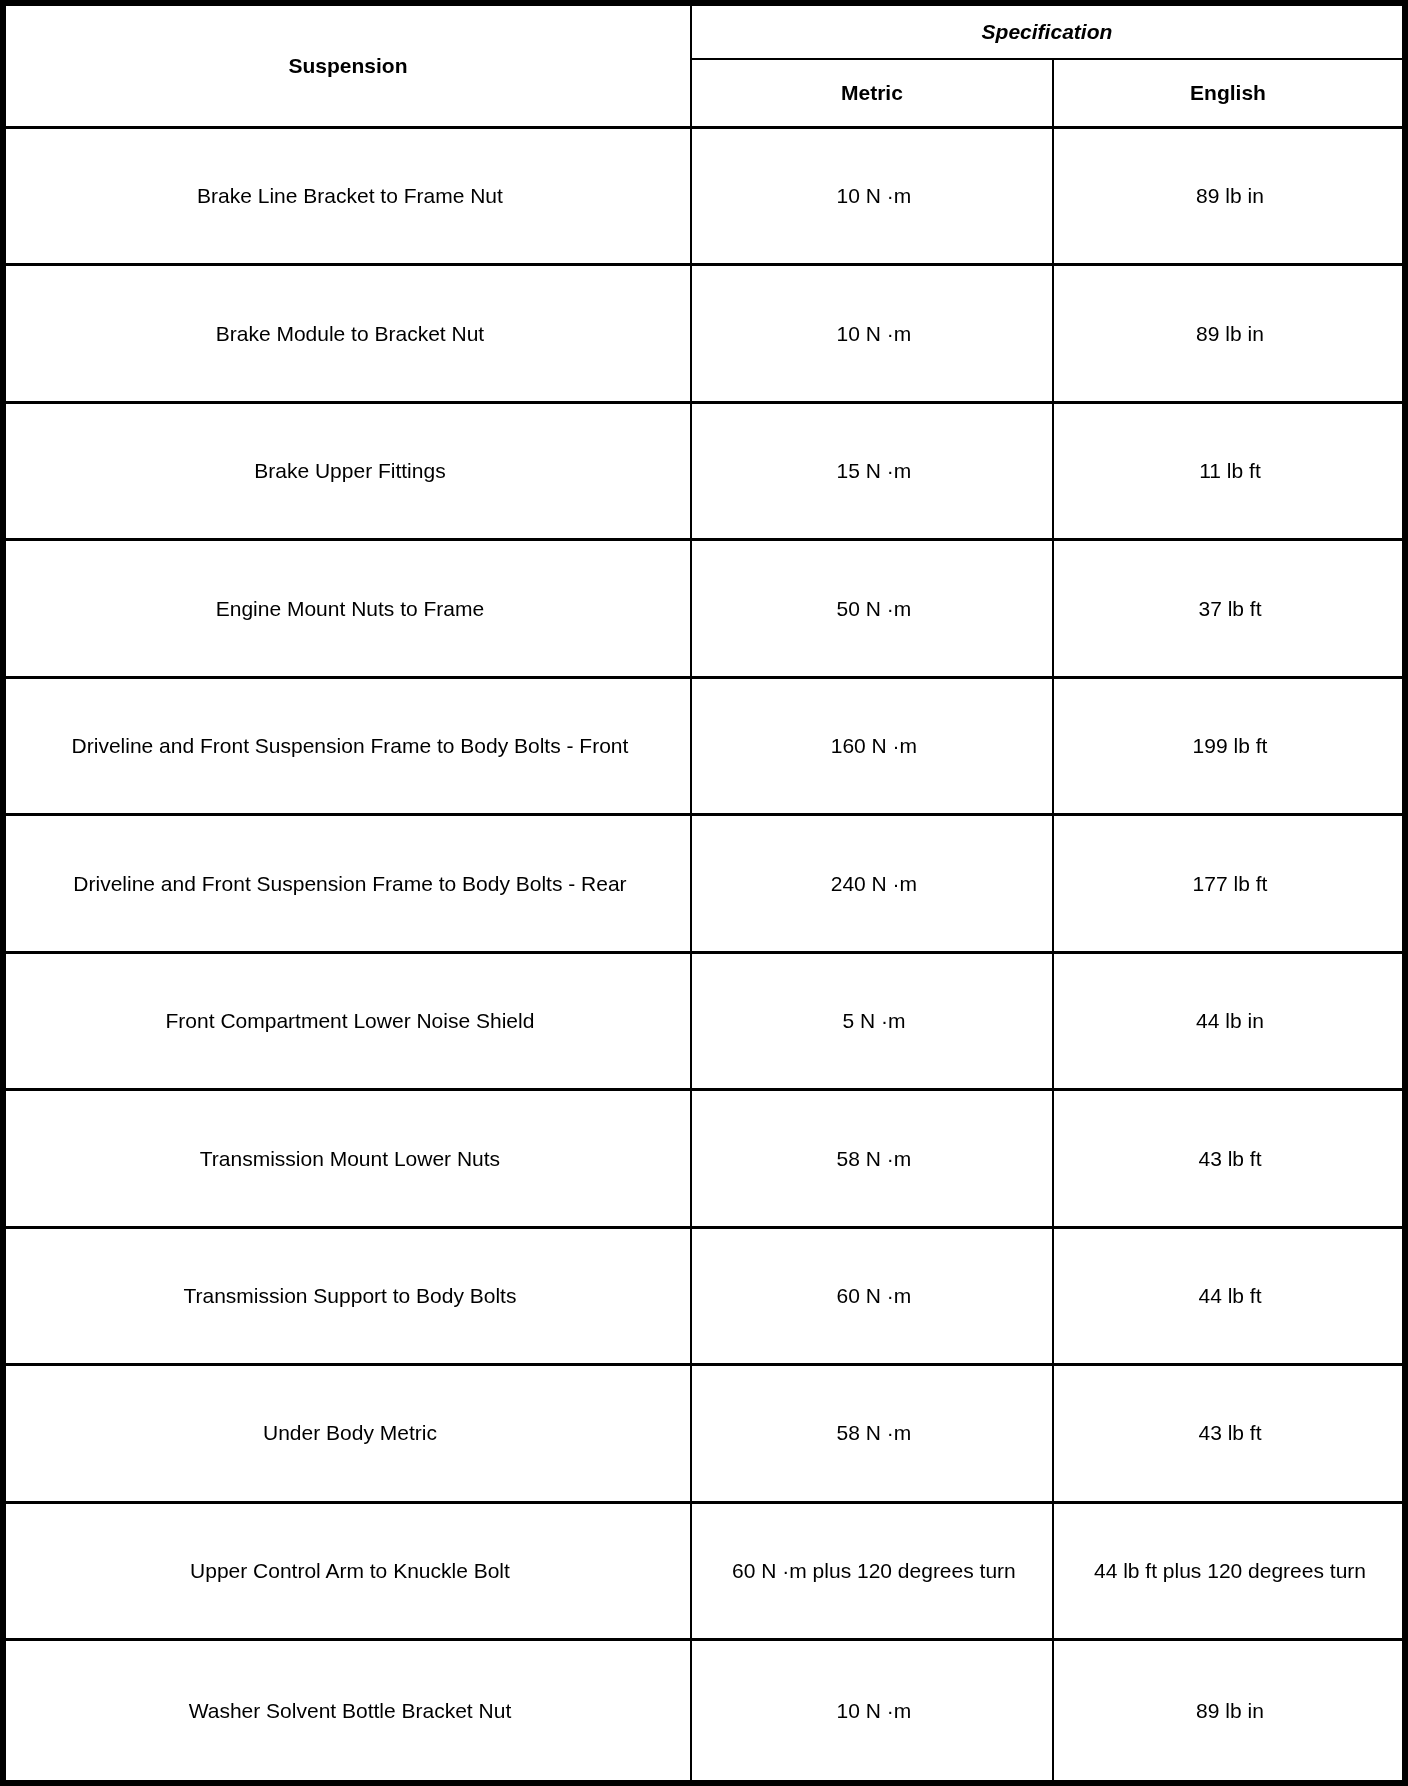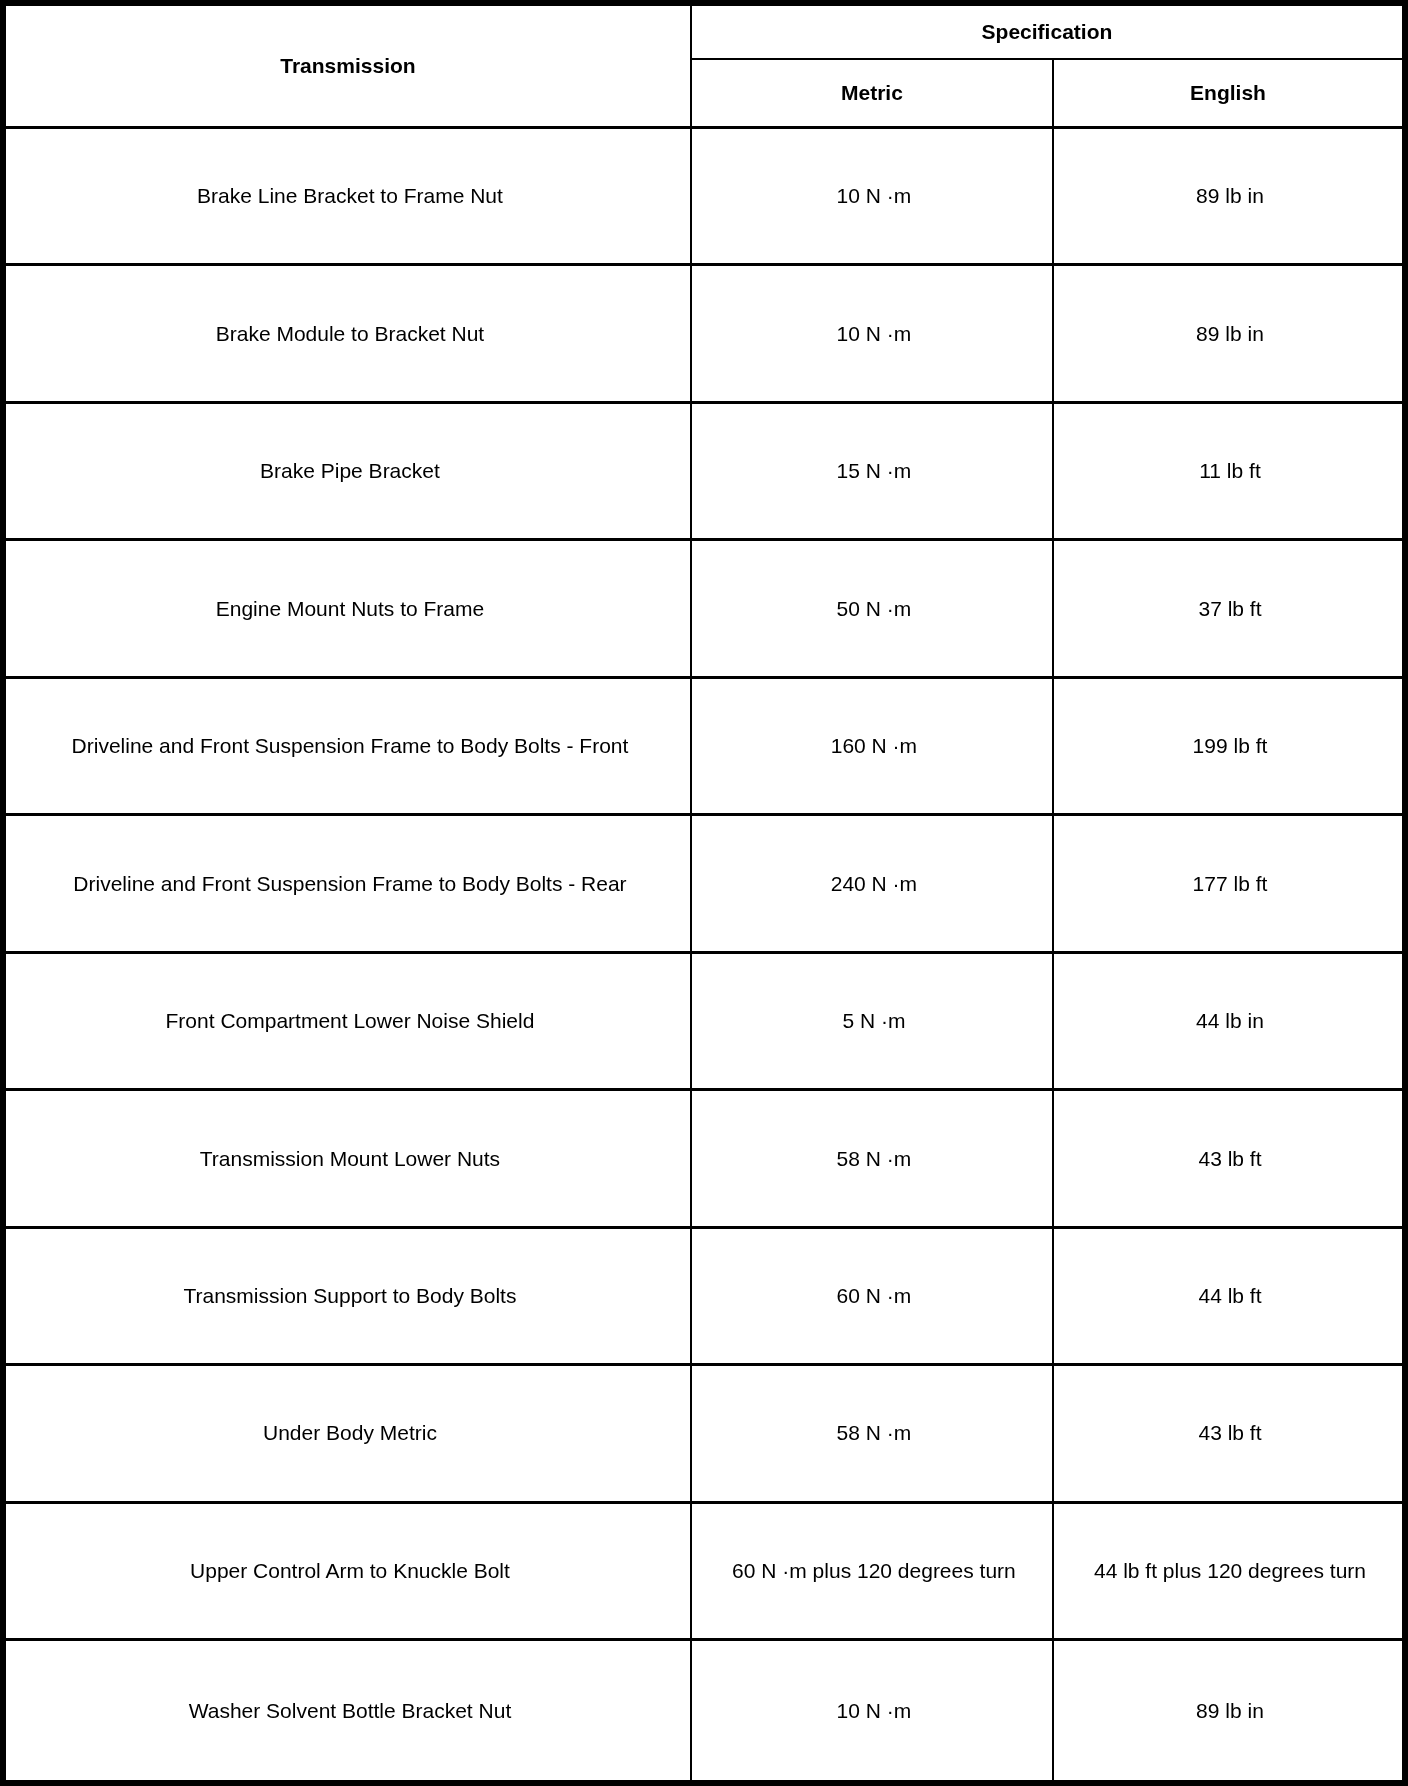--- a/index.html
+++ b/index.html
@@ -36,20 +36,21 @@
     overflow: hidden;
   }
   .spec-table th {
     font-weight: bold;
     text-align: center;
     padding: 4px 8px;
   }
   th.spec-head {
     border-bottom-width: 2px;
     height: 44px;
+    font-style: italic;
   }
   tr.subhead-row th {
     border-top-width: 2px;
     height: 58px;
   }
   .spec-table td {
     text-align: center;
     padding: 4px 6px 4px 10px;
   }
   col.col-app { width: 684px; }
@@ -60,21 +61,21 @@
 <body>
 
 <table class="spec-table">
   <colgroup>
     <col class="col-app">
     <col class="col-metric">
     <col class="col-english">
   </colgroup>
   <thead>
     <tr>
-      <th rowspan="2">Transmission</th>
+      <th rowspan="2">Suspension</th>
       <th colspan="2" class="spec-head">Specification</th>
     </tr>
     <tr class="subhead-row">
       <th>Metric</th>
       <th>English</th>
     </tr>
   </thead>
   <tbody id="spec-rows">
   <tr>
     <td>Brake Line Bracket to Frame Nut</td>
@@ -82,21 +83,21 @@
     <td>89 lb in</td>
   </tr>
 
   <tr>
     <td>Brake Module to Bracket Nut</td>
     <td>10 N ·m</td>
     <td>89 lb in</td>
   </tr>
 
   <tr>
-    <td>Brake Pipe Bracket</td>
+    <td>Brake Upper Fittings</td>
     <td>15 N ·m</td>
     <td>11 lb ft</td>
   </tr>
 
   <tr>
     <td>Engine Mount Nuts to Frame</td>
     <td>50 N ·m</td>
     <td>37 lb ft</td>
   </tr>
 

